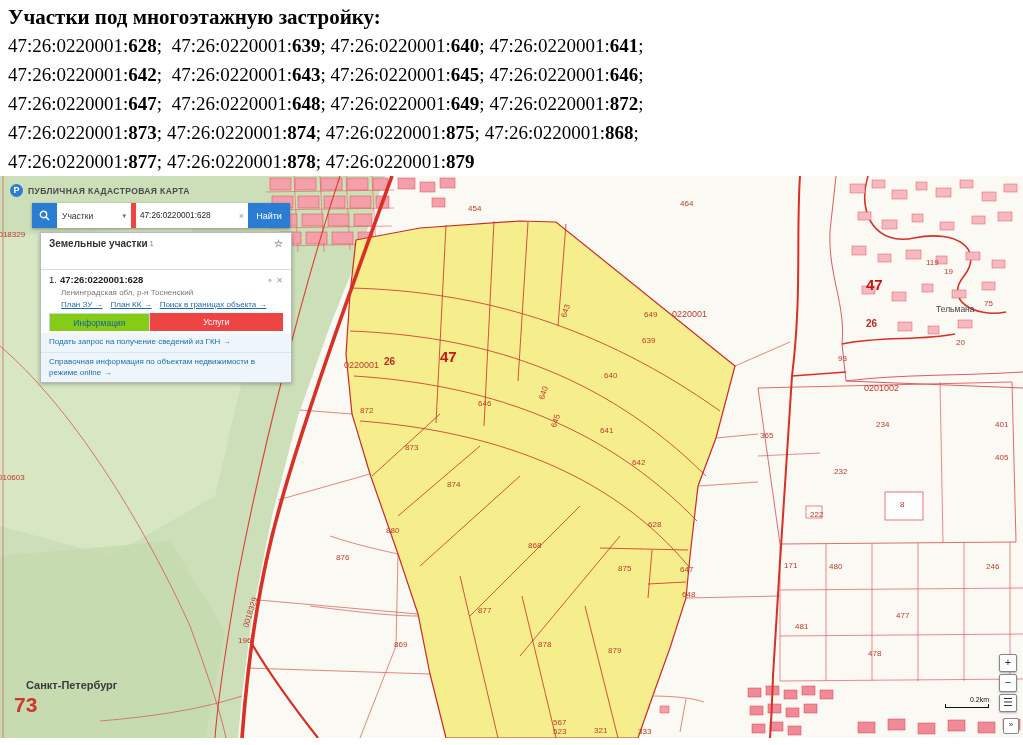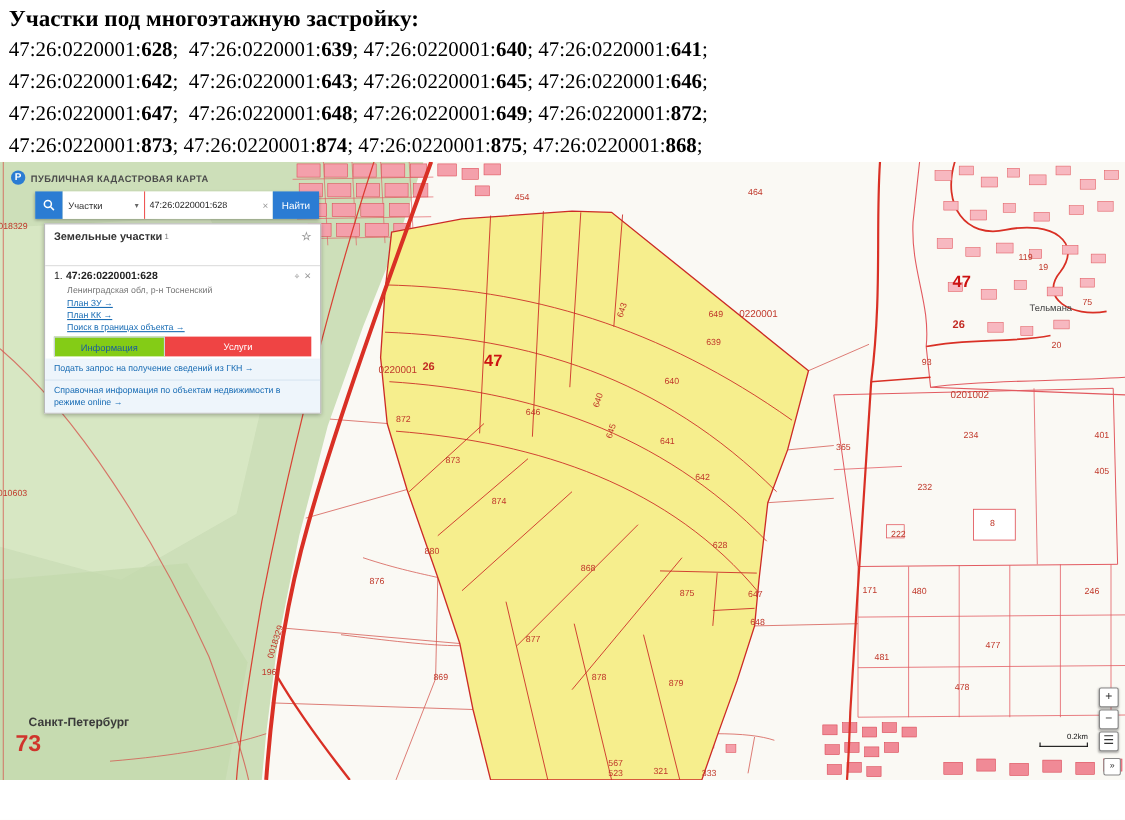--- a/index.html
+++ b/index.html
@@ -24,38 +24,38 @@
   #map-svg text.town{font-size:8.5px;fill:#444;}
   #map-svg text.huge{font-size:21px;font-weight:bold;fill:#d0342c;}
 
   
   .pkk-panel{position:absolute;left:6px;top:6px;width:292px;}
   .brand{display:flex;align-items:center;gap:5px;margin:2px 0 6px 4px;}
   .brand-logo{width:13px;height:13px;border-radius:50%;background:#2b7cd3;color:#fff;font-size:9px;line-height:13px;text-align:center;font-weight:bold;flex:0 0 13px;}
   .brand-text{font-size:8.5px;font-weight:bold;color:#4a4a4a;letter-spacing:.4px;}
   .search-row{display:flex;height:25px;margin-left:26px;width:258px;box-shadow:0 1px 3px rgba(0,0,0,.35);}
   .s-icon{width:25px;background:#2b7cd3;display:flex;align-items:center;justify-content:center;flex:0 0 25px;cursor:pointer;}
-  .s-select{width:64px;background:#fff;border-right:1px solid #ef4444;display:flex;align-items:center;justify-content:space-between;padding:0 5px;font-size:8.5px;color:#333;flex:0 0 64px;cursor:pointer;}
+  .s-select{width:64px;background:#fff;border-right:5px solid #ef4444;display:flex;align-items:center;justify-content:space-between;padding:0 5px;font-size:8.5px;color:#333;flex:0 0 64px;cursor:pointer;}
   .s-caret{font-size:7px;color:#666;}
   .s-input{flex:1;background:#fff;display:flex;align-items:center;padding:0 4px;}
   .s-input input{border:0;outline:0;width:100%;font-size:8.2px;font-family:"Liberation Sans",sans-serif;color:#222;padding:0;}
   .s-clear{color:#999;font-size:9px;margin-left:2px;cursor:pointer;}
   .s-find{width:42px;background:#2b7cd3;color:#fff;font-size:9px;display:flex;align-items:center;justify-content:center;flex:0 0 42px;cursor:pointer;}
   .results-card{margin:4px 0 0 34px;width:250px;background:#fff;border:1px solid #b9b9b9;box-shadow:0 1px 4px rgba(0,0,0,.3);}
   .group-header{display:flex;align-items:center;padding:5px 8px 20px;font-size:10px;font-weight:bold;color:#333;border-bottom:1px solid #ddd;}
   .group-header sup{font-size:7px;font-weight:normal;color:#777;margin-left:2px;}
   .star{margin-left:auto;color:#999;font-size:10px;cursor:pointer;}
   .item{padding:4px 8px 2px 8px;}
   .item-top{display:flex;align-items:baseline;font-size:9.5px;color:#222;}
   .idx{margin-right:3px;}
   .cadnum{font-weight:bold;}
   .mini-icons{margin-left:auto;color:#999;font-size:8px;display:flex;gap:4px;}
   .mini-icons span{cursor:pointer;}
   .loc{font-size:8px;color:#777;margin:2px 0 3px 12px;}
-  .links{font-size:8px;margin:0 0 2px 12px;display:flex;flex-wrap:wrap;gap:2px 8px;flex-direction:column;}
+  .links{font-size:8px;margin:0 0 2px 12px;display:flex;flex-wrap:wrap;gap:2px 8px;}
   .links span{color:#1a6db5;text-decoration:underline;cursor:pointer;}
   .tabs{display:flex;height:18px;font-size:8.5px;margin-top:4px;}
   .tab-info{flex:1;background:#84cc16;color:#1a5c9e;display:flex;align-items:center;justify-content:center;border:1px solid #ccd4dc;border-bottom:0;cursor:pointer;}
   .tab-services{flex:1.35;background:#ef4444;color:#fff;display:flex;align-items:center;justify-content:center;cursor:pointer;}
   .services{background:#eef5fb;font-size:8px;color:#1a6db5;}
   .service-row{padding:4px 8px;border-top:1px solid #d8e5f0;cursor:pointer;line-height:1.35;}
   .service-row:first-child{border-top:0;}
 
   
   .zoom-stack{position:absolute;right:6px;bottom:26px;display:flex;flex-direction:column;gap:2px;}
@@ -68,20 +68,21 @@
 </head>
 <body>
 
 <div class="header">
   <div class="header-title">Участки под многоэтажную застройку:</div>
   <div>
       <div class="parcel-line"><span>47:26:0220001:</span><b>628</b><span>;  </span><span>47:26:0220001:</span><b>639</b><span>; </span><span>47:26:0220001:</span><b>640</b><span>; </span><span>47:26:0220001:</span><b>641</b><span>;</span></div>
       <div class="parcel-line"><span>47:26:0220001:</span><b>642</b><span>;  </span><span>47:26:0220001:</span><b>643</b><span>; </span><span>47:26:0220001:</span><b>645</b><span>; </span><span>47:26:0220001:</span><b>646</b><span>;</span></div>
       <div class="parcel-line"><span>47:26:0220001:</span><b>647</b><span>;  </span><span>47:26:0220001:</span><b>648</b><span>; </span><span>47:26:0220001:</span><b>649</b><span>; </span><span>47:26:0220001:</span><b>872</b><span>;</span></div>
       <div class="parcel-line"><span>47:26:0220001:</span><b>873</b><span>; </span><span>47:26:0220001:</span><b>874</b><span>; </span><span>47:26:0220001:</span><b>875</b><span>; </span><span>47:26:0220001:</span><b>868</b><span>;</span></div>
+      <div class="parcel-line"><span>47:26:0220001:</span><b>877</b><span>; </span><span>47:26:0220001:</span><b>878</b><span>; </span><span>47:26:0220001:</span><b>879</b><span></span></div>
     </div>
 </div>
 
 <div class="map-wrap">
 
   <svg id="map-svg" width="1023" height="562" viewBox="0 0 1023 562">
     <rect x="0" y="0" width="1023" height="562" fill="#faf9f4"></rect>
 
     <g>
       <polygon points="0,0 385,0 362,70 330,150 298,240 272,340 252,440 242,520 238,562 0,562" fill="#cddfb9"></polygon>

